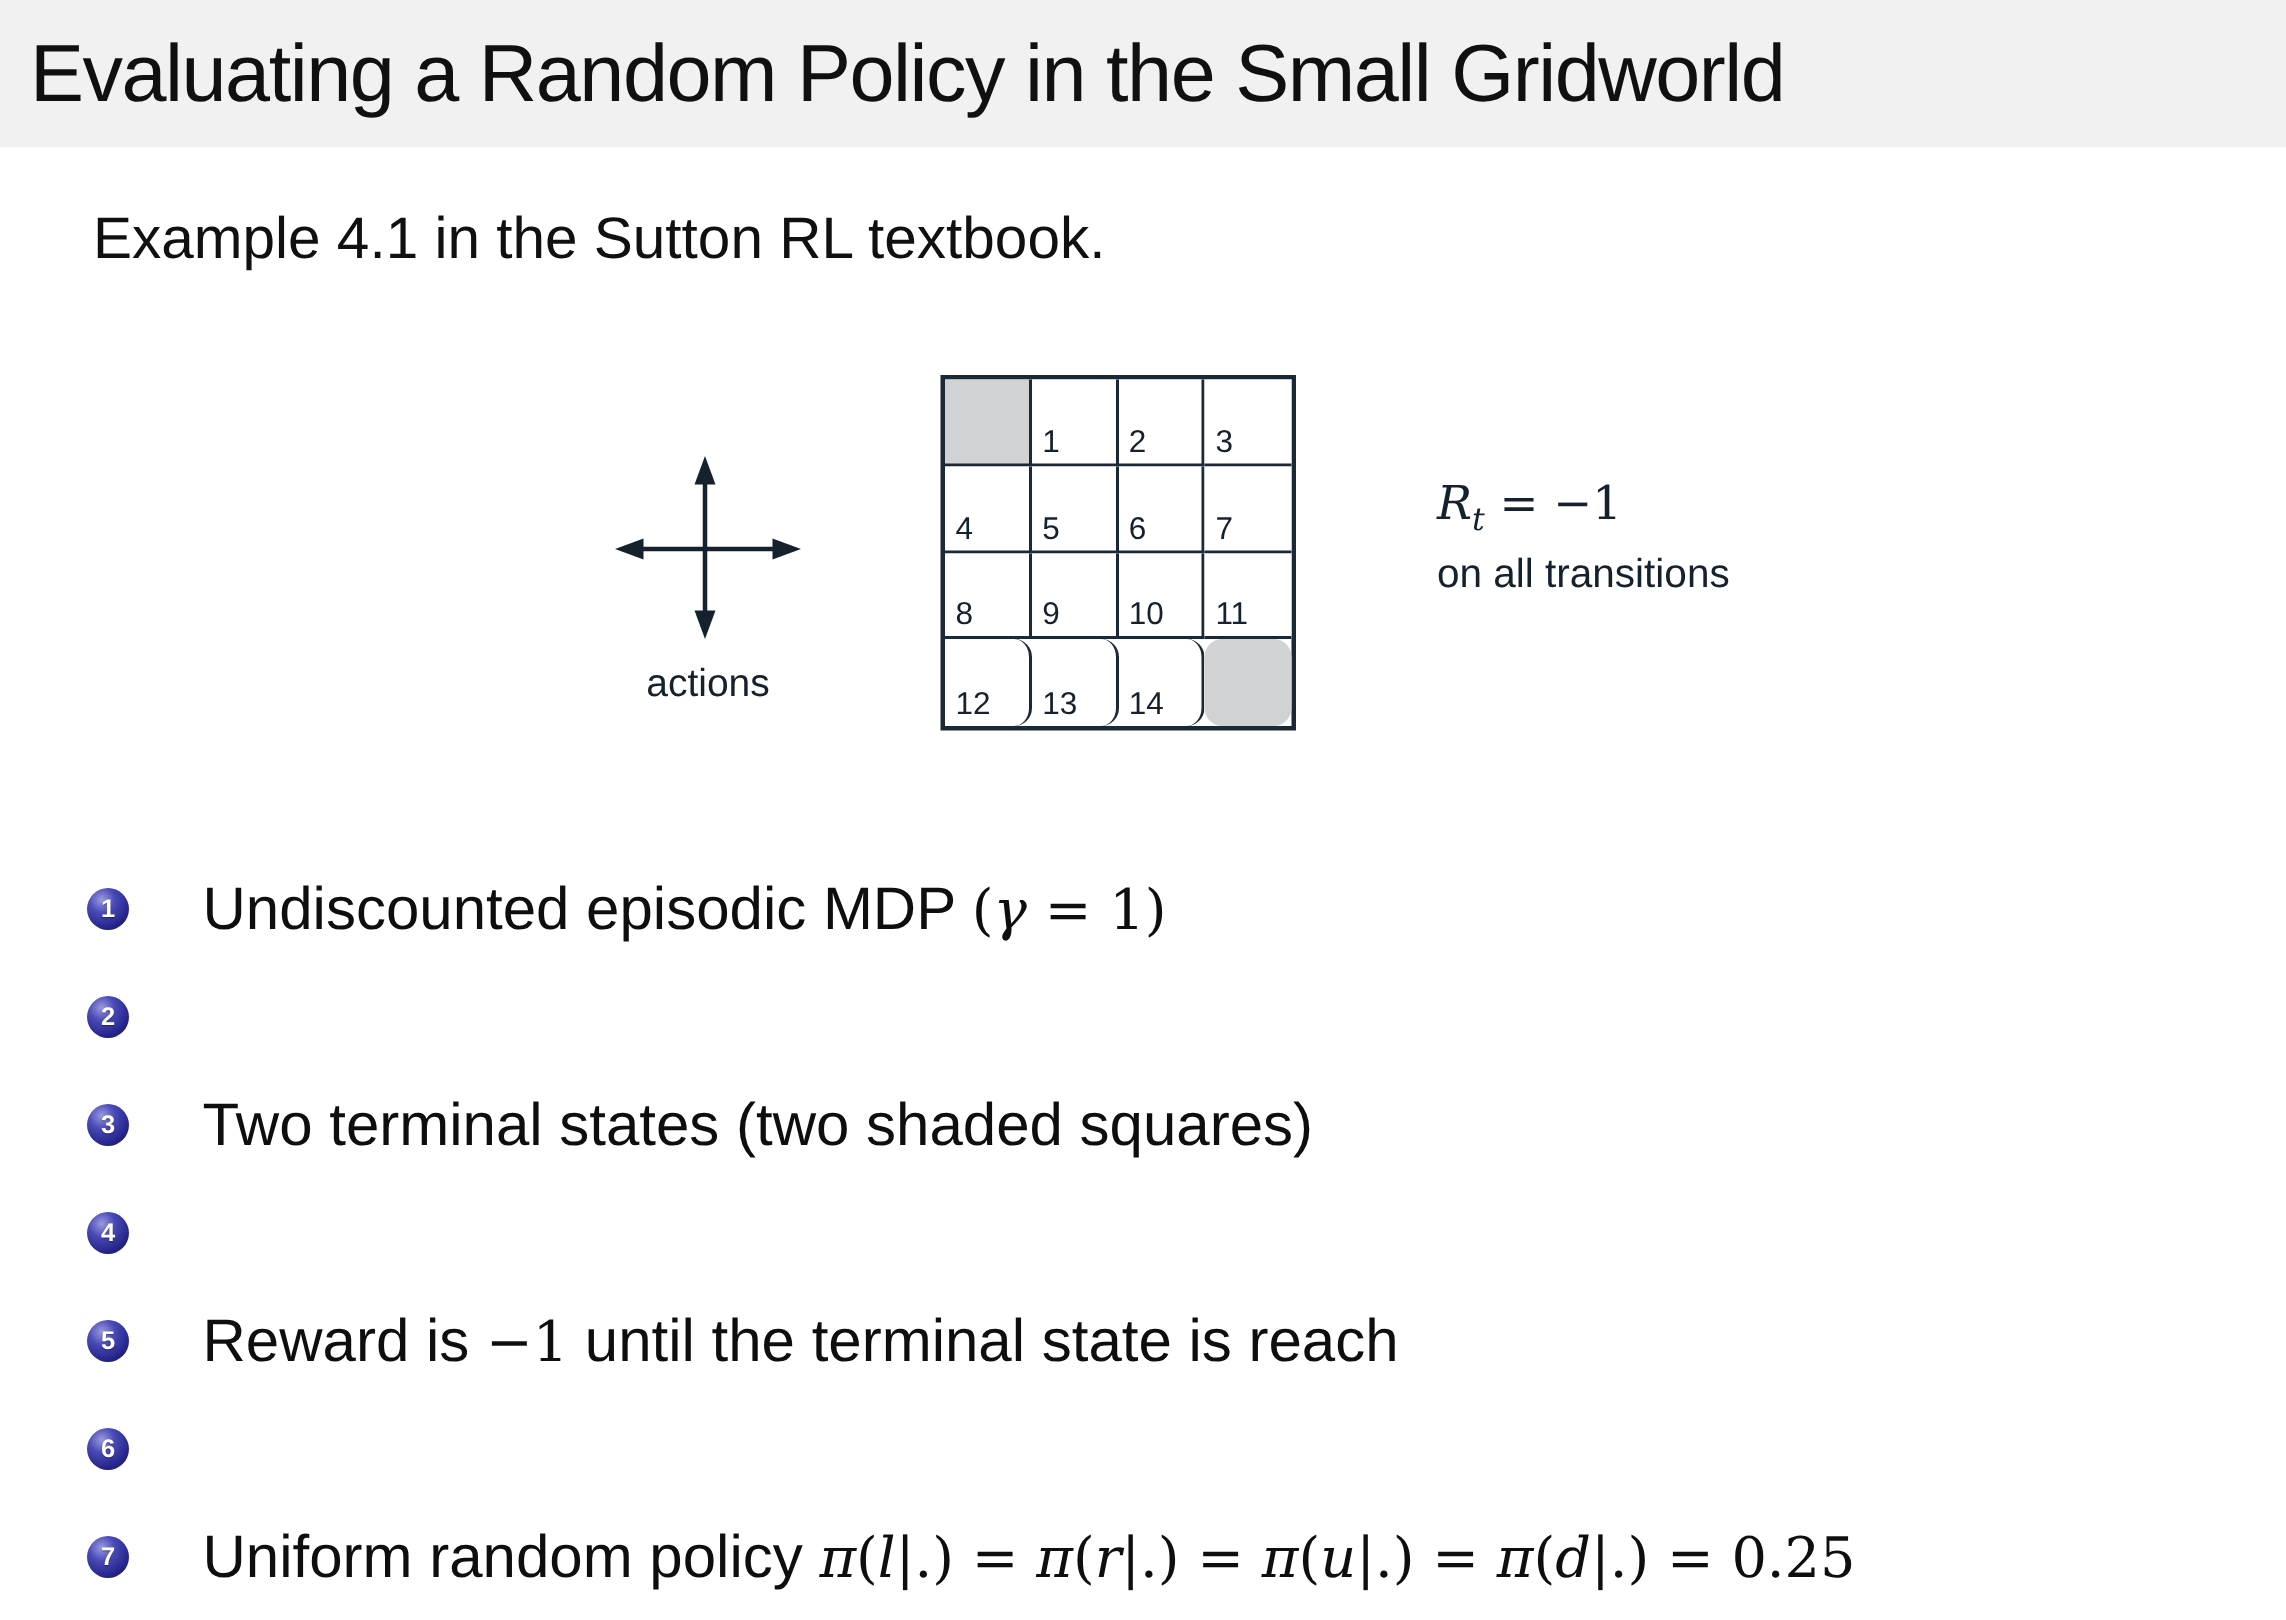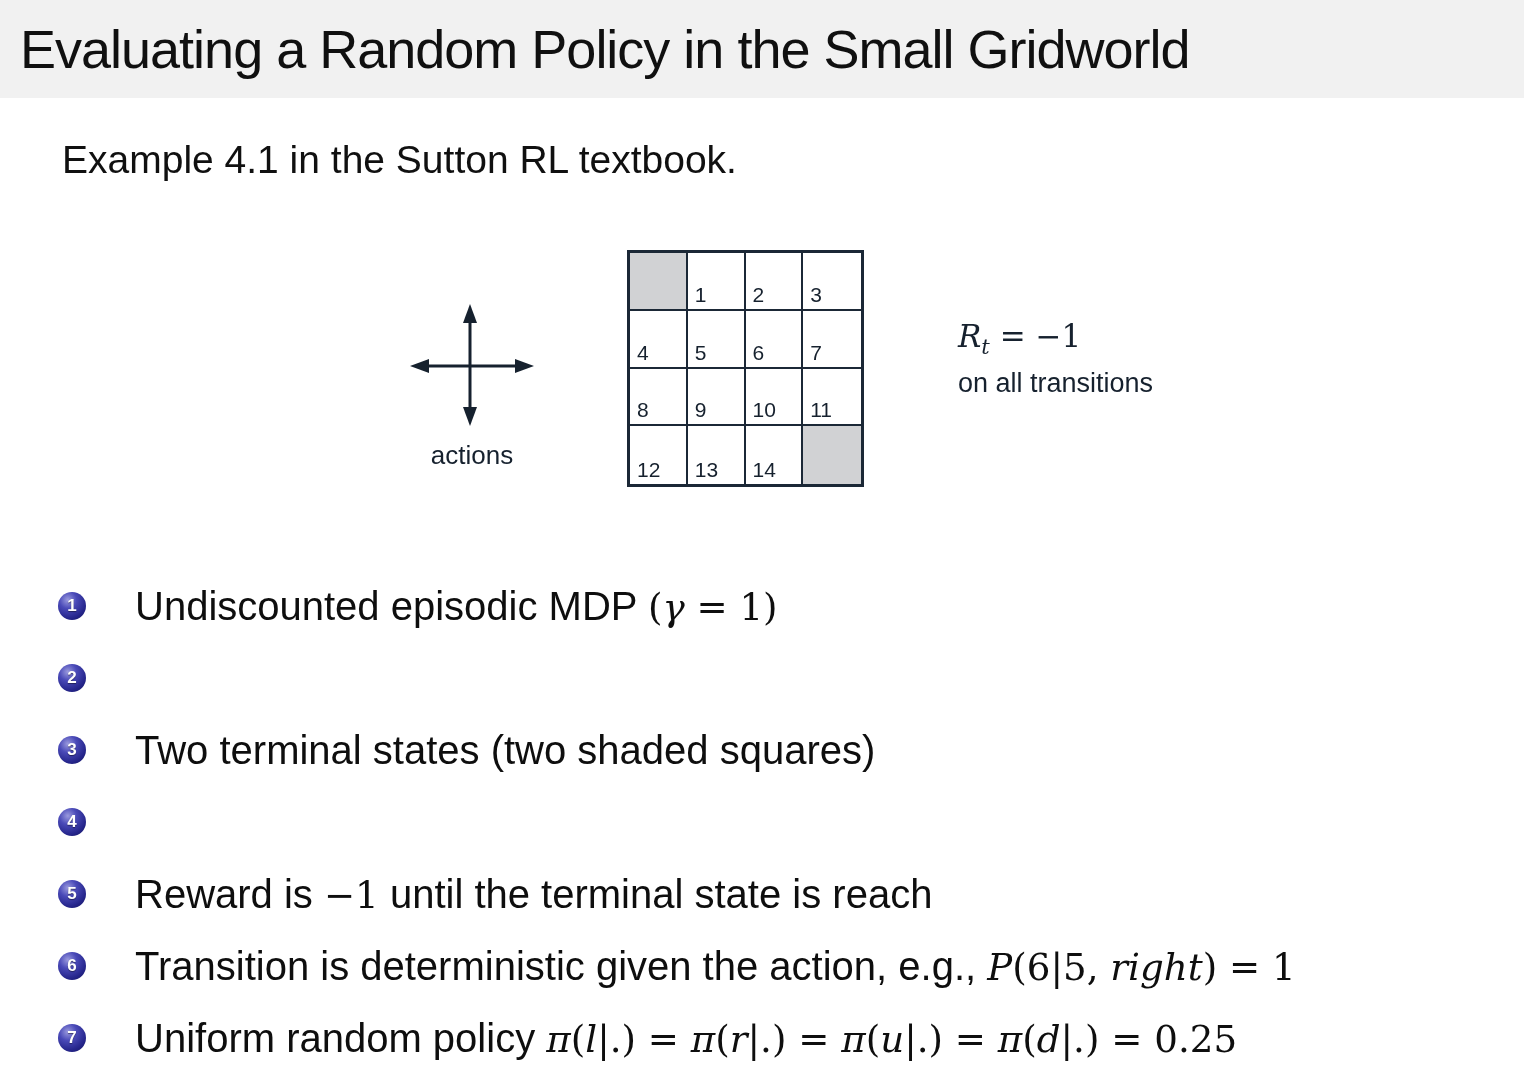--- a/index.html
+++ b/index.html
@@ -28,21 +28,21 @@
   }
 
   
   .grid{
     position:absolute;left:627px;top:250px;width:237px;height:237px;
     display:grid;grid-template-columns:repeat(4,1fr);grid-template-rows:repeat(4,1fr);
     border:3px solid var(--grid-line,#1b2836);box-sizing:border-box;background:#fff;
   }
   .cell{position:relative;border-right:2px solid var(--grid-line,#1b2836);border-bottom:2px solid var(--grid-line,#1b2836);background:#fff;}
   .cell:nth-child(4n){border-right:none;}
-  .cell:nth-child(n+13){border-bottom:none;}
+  .cell:nth-child(n+13){border-bottom:none;border-radius:12px;}
   .cell.shaded{background:var(--shaded-cell,#d1d2d4);}
   .cell-label{position:absolute;left:7px;bottom:2px;font-size:21px;color:var(--figure-ink,#16212e);}
 
   
   .reward{position:absolute;left:958px;top:318px;width:270px;text-align:left;color:var(--figure-ink,#16212e);}
   .reward-formula{font-family:"DejaVu Serif",serif;font-size:31px;line-height:36px;}
   .reward-var{font-style:italic;}
   .reward-formula sub{font-style:italic;font-size:0.68em;}
   .reward-note{font-size:27px;line-height:30px;margin-top:3px;}
 
@@ -150,21 +150,20 @@
       </li>
       <li class="item">
         <span class="badge">4</span>
       </li>
       <li class="item">
         <span class="badge">5</span>
         <span class="item-text"><span class="seg-t">Reward is </span><span class="seg-m">−1</span><span class="seg-t"> until the terminal state is reach</span></span>
       </li>
       <li class="item">
         <span class="badge">6</span>
-        <span class="item-text"><span class="seg-t">Transition is deterministic given the action, e.g., </span><span class="seg-i">P</span><span class="seg-m">(6|5, </span><span class="seg-i">right</span><span class="seg-m">) = 1</span></span>
       </li>
       <li class="item">
         <span class="badge">7</span>
         <span class="item-text"><span class="seg-t">Uniform random policy </span><span class="seg-i">π</span><span class="seg-m">(</span><span class="seg-i">l</span><span class="seg-m">|.) = </span><span class="seg-i">π</span><span class="seg-m">(</span><span class="seg-i">r</span><span class="seg-m">|.) = </span><span class="seg-i">π</span><span class="seg-m">(</span><span class="seg-i">u</span><span class="seg-m">|.) = </span><span class="seg-i">π</span><span class="seg-m">(</span><span class="seg-i">d</span><span class="seg-m">|.) = 0.25</span></span>
       </li>
     </ul>
 
 </div>
 
 </body></html>

